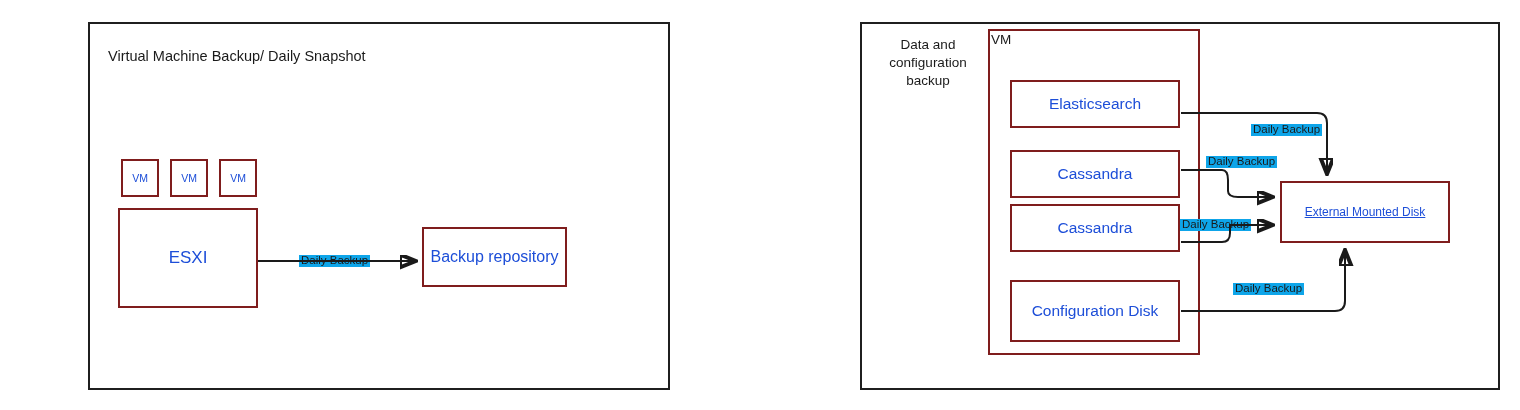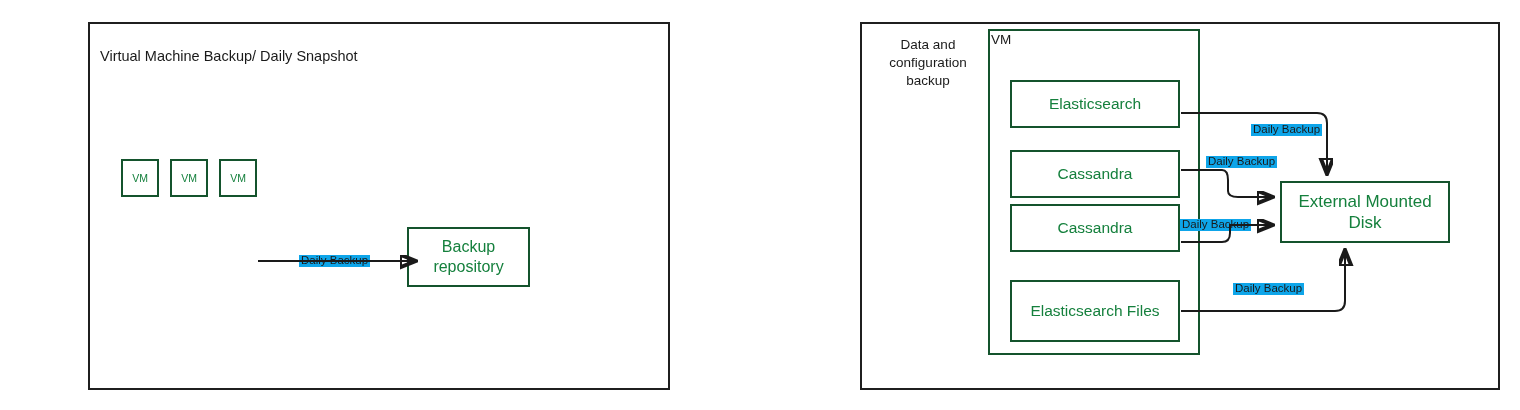--- a/index.html
+++ b/index.html
@@ -28,51 +28,51 @@
   #panel-left  { left: 88px;  top: 22px; width: 582px; height: 368px; }
   #panel-right { left: 860px; top: 22px; width: 640px; height: 368px; }
 
   .panel-title {
     position: absolute;
     font-size: 14.5px;
     line-height: 1.25;
     color: #1a1a1a;
     white-space: nowrap;
   }
-  #left-panel-title { left: 100px; top: 47px; }
+  #left-panel-title { left: 108px; top: 47px; }
 
   .box {
     position: absolute;
-    border: 2px solid #14532d;
+    border: 2px solid #7f1d1d;
     background: #ffffff;
     box-sizing: border-box;
     display: flex;
     align-items: center;
     justify-content: center;
     text-align: center;
-    color: #15803d;
+    color: #1d4ed8;
   }
 
   
   .vm-chip {
     width: 38px;
     height: 38px;
     top: 159px;
     font-size: 10.5px;
   }
   #vm-chip-1 { left: 121px; }
   #vm-chip-2 { left: 170px; }
   #vm-chip-3 { left: 219px; }
 
   #esxi-box {
     left: 118px; top: 208px; width: 140px; height: 100px;
     font-size: 17px;
   }
   #backup-repo-box {
-    left: 407px; top: 227px; width: 123px; height: 60px;
+    left: 422px; top: 227px; width: 145px; height: 60px;
     font-size: 16px;
     line-height: 1.25;
     text-align: center;
   }
 
   
   #side-label {
     left: 872px; top: 36px; width: 112px;
     text-align: center;
     font-size: 13.5px;
@@ -92,22 +92,23 @@
     height: 48px;
     font-size: 15.5px;
   }
   #svc-elasticsearch { top: 80px; }
   #svc-zookeeper     { top: 150px; }
   #svc-cassandra     { top: 204px; }
   #svc-config-files  { top: 280px; height: 62px; }
 
   #external-disk-box {
     left: 1280px; top: 181px; width: 170px; height: 62px;
-    font-size: 17px;
+    font-size: 12px;
     line-height: 1.25;
+    text-decoration: underline;
   }
 
   
   .edge-label {
     position: absolute;
     font-size: 11.5px;
     color: #1a1a1a;
     background: #0ea5e9;
     white-space: nowrap;
     padding: 0 2px;
@@ -134,36 +135,37 @@
 <div id="canvas">
 
   <div class="panel" id="panel-left"></div>
 
   <div class="panel-title" id="left-panel-title">Virtual Machine Backup/ Daily Snapshot</div>
 
   <div class="box vm-chip" id="vm-chip-1">VM</div>
   <div class="box vm-chip" id="vm-chip-2">VM</div>
   <div class="box vm-chip" id="vm-chip-3">VM</div>
 
+  <div class="box" id="esxi-box">ESXI</div>
 
   <div class="box" id="backup-repo-box">Backup repository</div>
 
   <div class="edge-label" id="lbl-esxi-backup">Daily Backup</div>
 
   <div class="panel" id="panel-right"></div>
 
   <div class="panel-title" id="side-label">Data and configuration backup</div>
 
   <div class="box" id="vm-container"></div>
   <div class="panel-title" id="vm-container-label">VM</div>
 
   <div class="box svc-box" id="svc-elasticsearch">Elasticsearch</div>
   <div class="box svc-box" id="svc-zookeeper">Cassandra</div>
   <div class="box svc-box" id="svc-cassandra">Cassandra</div>
-  <div class="box svc-box" id="svc-config-files">Elasticsearch Files</div>
+  <div class="box svc-box" id="svc-config-files">Configuration Disk</div>
 
   <div class="box" id="external-disk-box">External Mounted Disk</div>
 
   <div class="edge-label" id="lbl-es-backup">Daily Backup</div>
   <div class="edge-label" id="lbl-zk-backup">Daily Backup</div>
   <div class="edge-label" id="lbl-cs-backup">Daily Backup</div>
   <div class="edge-label" id="lbl-cfg-backup">Daily Backup</div>
 
   <svg class="edges" viewBox="0 0 1520 410">
     <defs>

